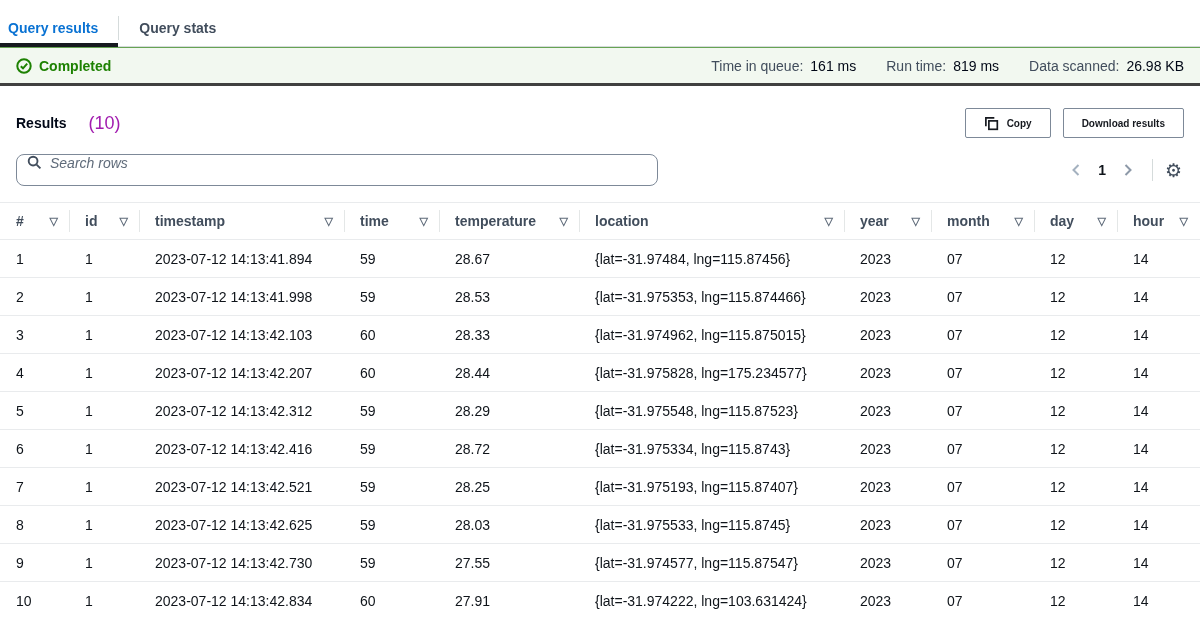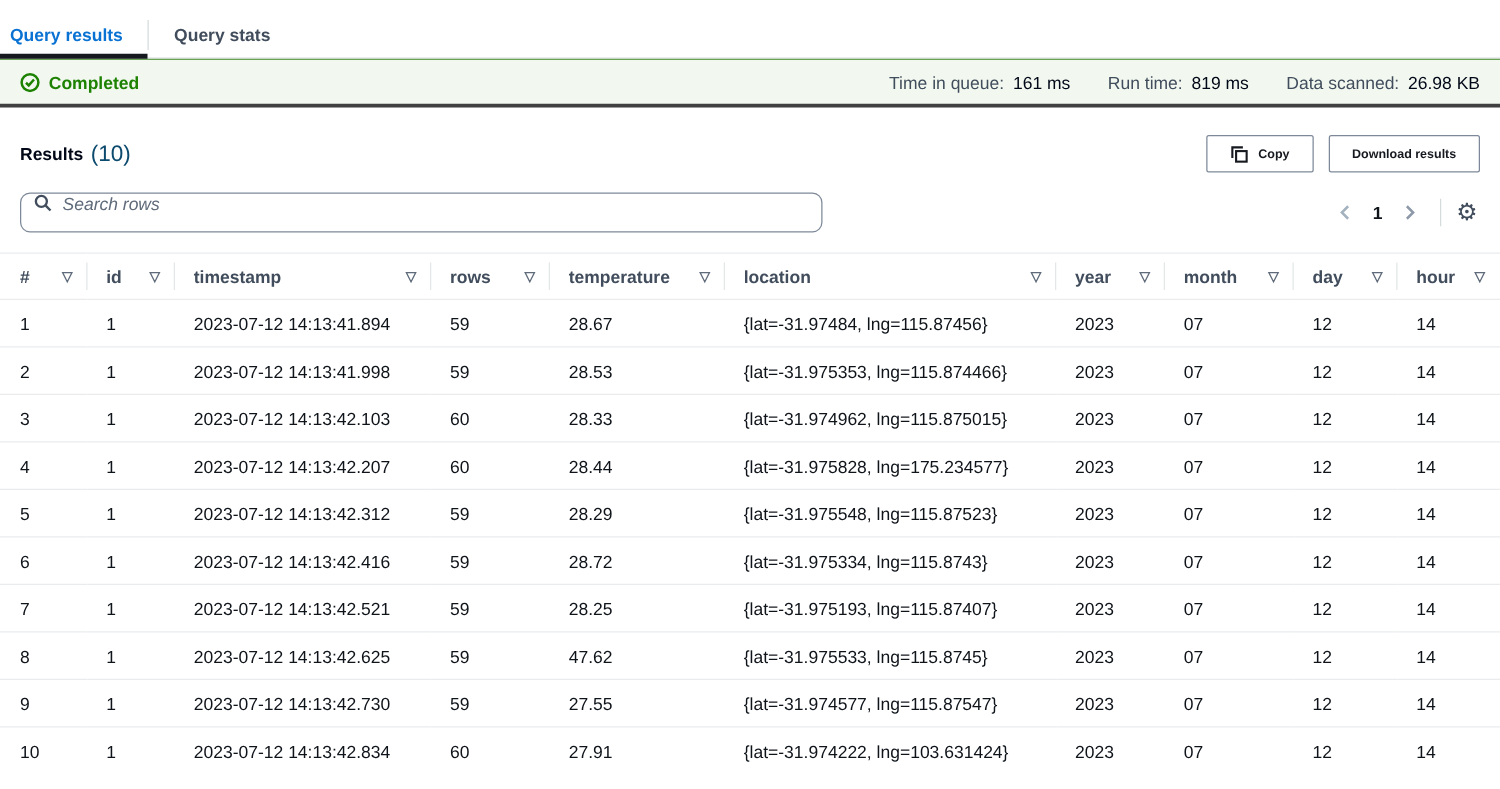--- a/index.html
+++ b/index.html
@@ -21,21 +21,21 @@
   .flash-left svg { display:block; }
   .flash-metrics { margin-left:auto; display:flex; align-items:flex-end; gap:30px; }
   .metric { display:flex; align-items:center; gap:7px; }
   .metric .m-label { color:#414d5c; }
   .metric .m-value { color:#000716; }
 
   
   .content { padding:0 16px; }
   .results-header { display:flex; align-items:center; margin-top:22px; }
   .results-title { font-size:14px; font-weight:700; color:#000716; }
-  .results-count { font-size:18px; color:#0c4a6e; margin-left:6px; }
+  .results-count { font-size:18px; color:#a21caf; margin-left:22px; }
   .header-actions { margin-left:auto; display:flex; gap:12px; }
   .btn { display:flex; align-items:center; gap:8px; height:30px; padding:0 18px; background:#fff;
     border:1px solid #7d8998; border-radius:2px; font-weight:700; font-size:10px; color:#16191f; cursor:pointer; }
   .btn svg { display:block; }
 
   .toolbar { display:flex; align-items:center; margin-top:16px; }
   .search-box { display:flex; align-items:flex-start; width:642px; height:32px; border:1px solid #7d8998;
     border-radius:8px; padding:0 10px; background:#fff; }
   .search-box input { border:none; outline:none; flex:1; font-size:14px; font-style:italic; color:#535b63;
     font-family:"Liberation Sans", sans-serif; background:transparent; margin-left:8px; }
@@ -173,21 +173,21 @@
               </div>
             </th>
             <th>
               <div class="th-inner">
                 <span>timestamp</span>
                 <span class="filter-icon">▽</span>
               </div>
             </th>
             <th>
               <div class="th-inner">
-                <span>rows</span>
+                <span>time</span>
                 <span class="filter-icon">▽</span>
               </div>
             </th>
             <th>
               <div class="th-inner">
                 <span>temperature</span>
                 <span class="filter-icon">▽</span>
               </div>
             </th>
             <th>
@@ -305,21 +305,21 @@
             <td>2023</td>
             <td>07</td>
             <td>12</td>
             <td>14</td>
           </tr>
           <tr>
             <td>8</td>
             <td>1</td>
             <td>2023-07-12 14:13:42.625</td>
             <td>59</td>
-            <td>47.62</td>
+            <td>28.03</td>
             <td>{lat=-31.975533, lng=115.8745}</td>
             <td>2023</td>
             <td>07</td>
             <td>12</td>
             <td>14</td>
           </tr>
           <tr>
             <td>9</td>
             <td>1</td>
             <td>2023-07-12 14:13:42.730</td>

